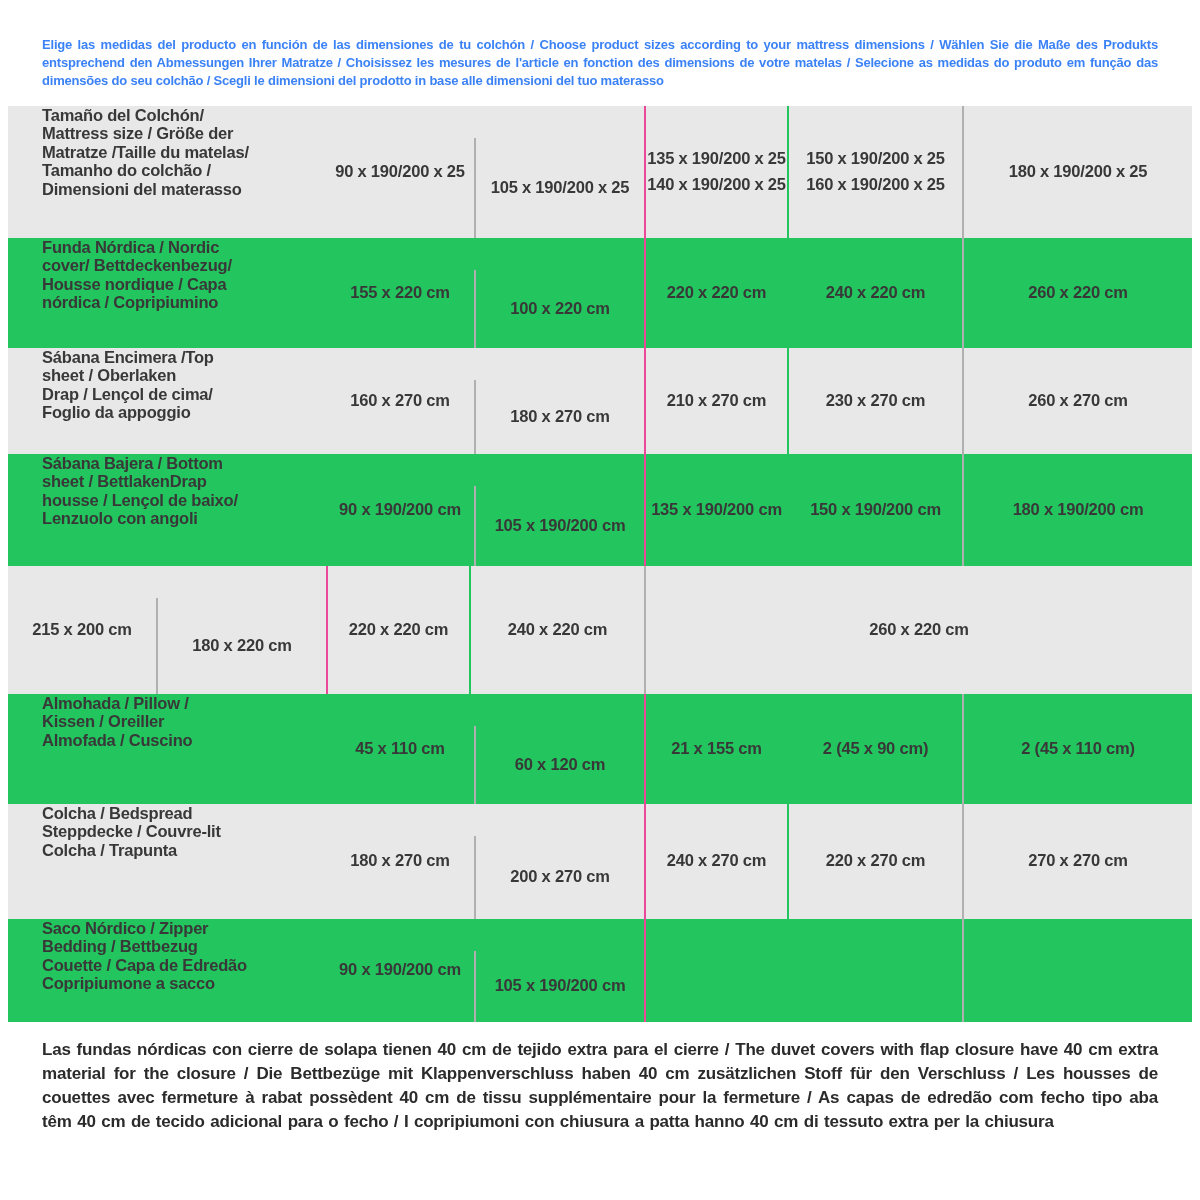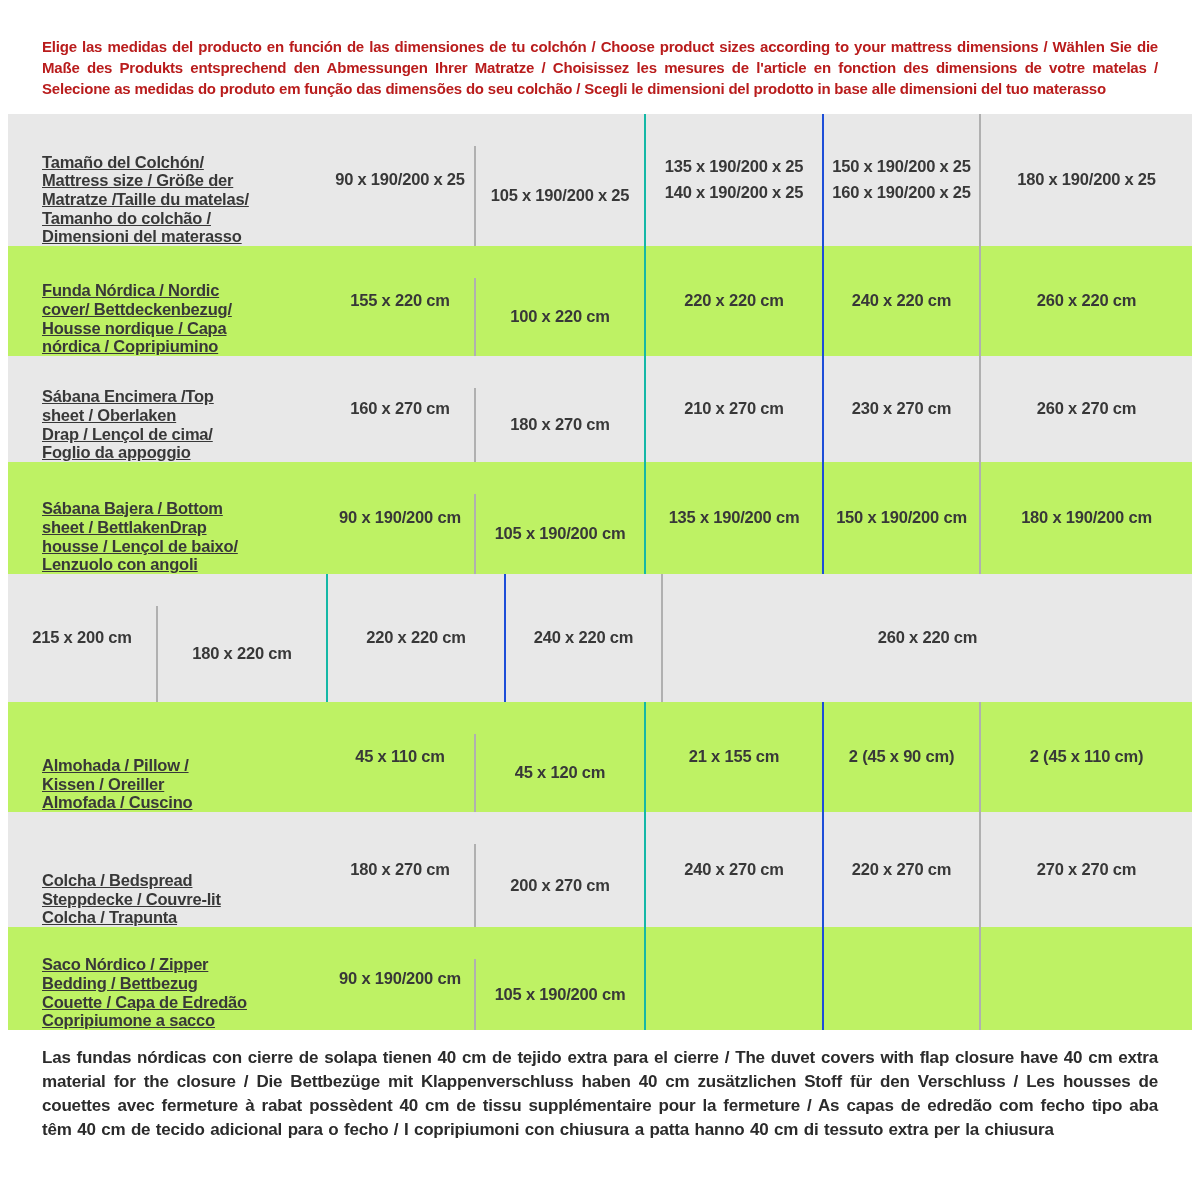--- a/index.html
+++ b/index.html
@@ -3,45 +3,45 @@
 <meta charset="utf-8">
 <style>
   html,body{margin:0;padding:0;background:#ffffff;}
   .page{
     width:1200px;height:1200px;background:#ffffff;overflow:hidden;
     font-family:"Liberation Sans","DejaVu Sans",sans-serif;
     font-weight:bold;color:#2f2f2f;box-sizing:border-box;
   }
   .intro{
     margin:36px 42px 0 42px;
-    font-size:15px;line-height:1.40;letter-spacing:-0.2px;
-    text-align:justify;color:#b91c1c;
+    font-size:13px;line-height:1.40;letter-spacing:-0.2px;
+    text-align:justify;color:#3b82f6;
   }
   .size-table{
     margin:15px 8px 0 8px;width:1184px;
   }
   .trow{display:flex;width:100%;box-sizing:border-box;}
   .shade{background:#e8e8e8;}
-  .light{background:#bef264;}
+  .light{background:#22c55e;}
   .rh0{height:132px}.rh1{height:110px}.rh2{height:106px}.rh3{height:112px}
   .rh4{height:128px}.rh5{height:110px}.rh6{height:115px}.rh7{height:103px}
   .label-cell{
     width:318px;box-sizing:border-box;padding-left:34px;padding-right:6px;
-    display:flex;align-items:flex-end;
-    font-size:16.5px;line-height:1.13;letter-spacing:-0.2px;color:#383838;text-decoration:underline;
+    display:flex;align-items:flex-start;
+    font-size:16.5px;line-height:1.13;letter-spacing:-0.2px;color:#383838;
   }
   .val-cell{
     box-sizing:border-box;display:flex;align-items:center;justify-content:center;
     text-align:center;font-size:16.5px;letter-spacing:-0.2px;color:#383838;
     line-height:1.55;
   }
   .c1{width:148px;}
   .c2{width:170px;border-left:2px solid #b0b0b0;margin-top:32px;}
-  .c3{width:178px;border-left:2px solid #14b8a6;}
-  .c4{width:157px;border-left:2px solid #1d4ed8;}
+  .c3{width:143px;border-left:2px solid #ec4899;}
+  .c4{width:175px;border-left:2px solid #22c55e;}
   .c5{flex:1;border-left:2px solid #b0b0b0;text-align:center;}
   .pre{white-space:pre-line;}
   .footnote{
     margin:16px 42px 12px 42px;
     font-size:17px;line-height:1.42;letter-spacing:-0.2px;
     text-align:justify;color:#2b2b2b;
     word-spacing:1px;
   }
 </style>
 </head>
@@ -120,21 +120,21 @@
       <div class="val-cell c5 pre">260 x 220 cm</div>
     </div>
 
     <div class="trow light rh5">
       <div class="label-cell">
           <span class="pre">Almohada  / Pillow /
 Kissen / Oreiller
 Almofada / Cuscino</span>
         </div>
       <div class="val-cell c1 pre">45 x 110 cm</div>
-      <div class="val-cell c2 pre">45 x 120 cm</div>
+      <div class="val-cell c2 pre">60 x 120 cm</div>
       <div class="val-cell c3 pre">21 x 155 cm</div>
       <div class="val-cell c4 pre">2 (45 x 90 cm)</div>
       <div class="val-cell c5 pre">2 (45 x 110 cm)</div>
     </div>
 
     <div class="trow shade rh6">
       <div class="label-cell">
           <span class="pre">Colcha / Bedspread
 Steppdecke / Couvre-lit
 Colcha / Trapunta</span>

